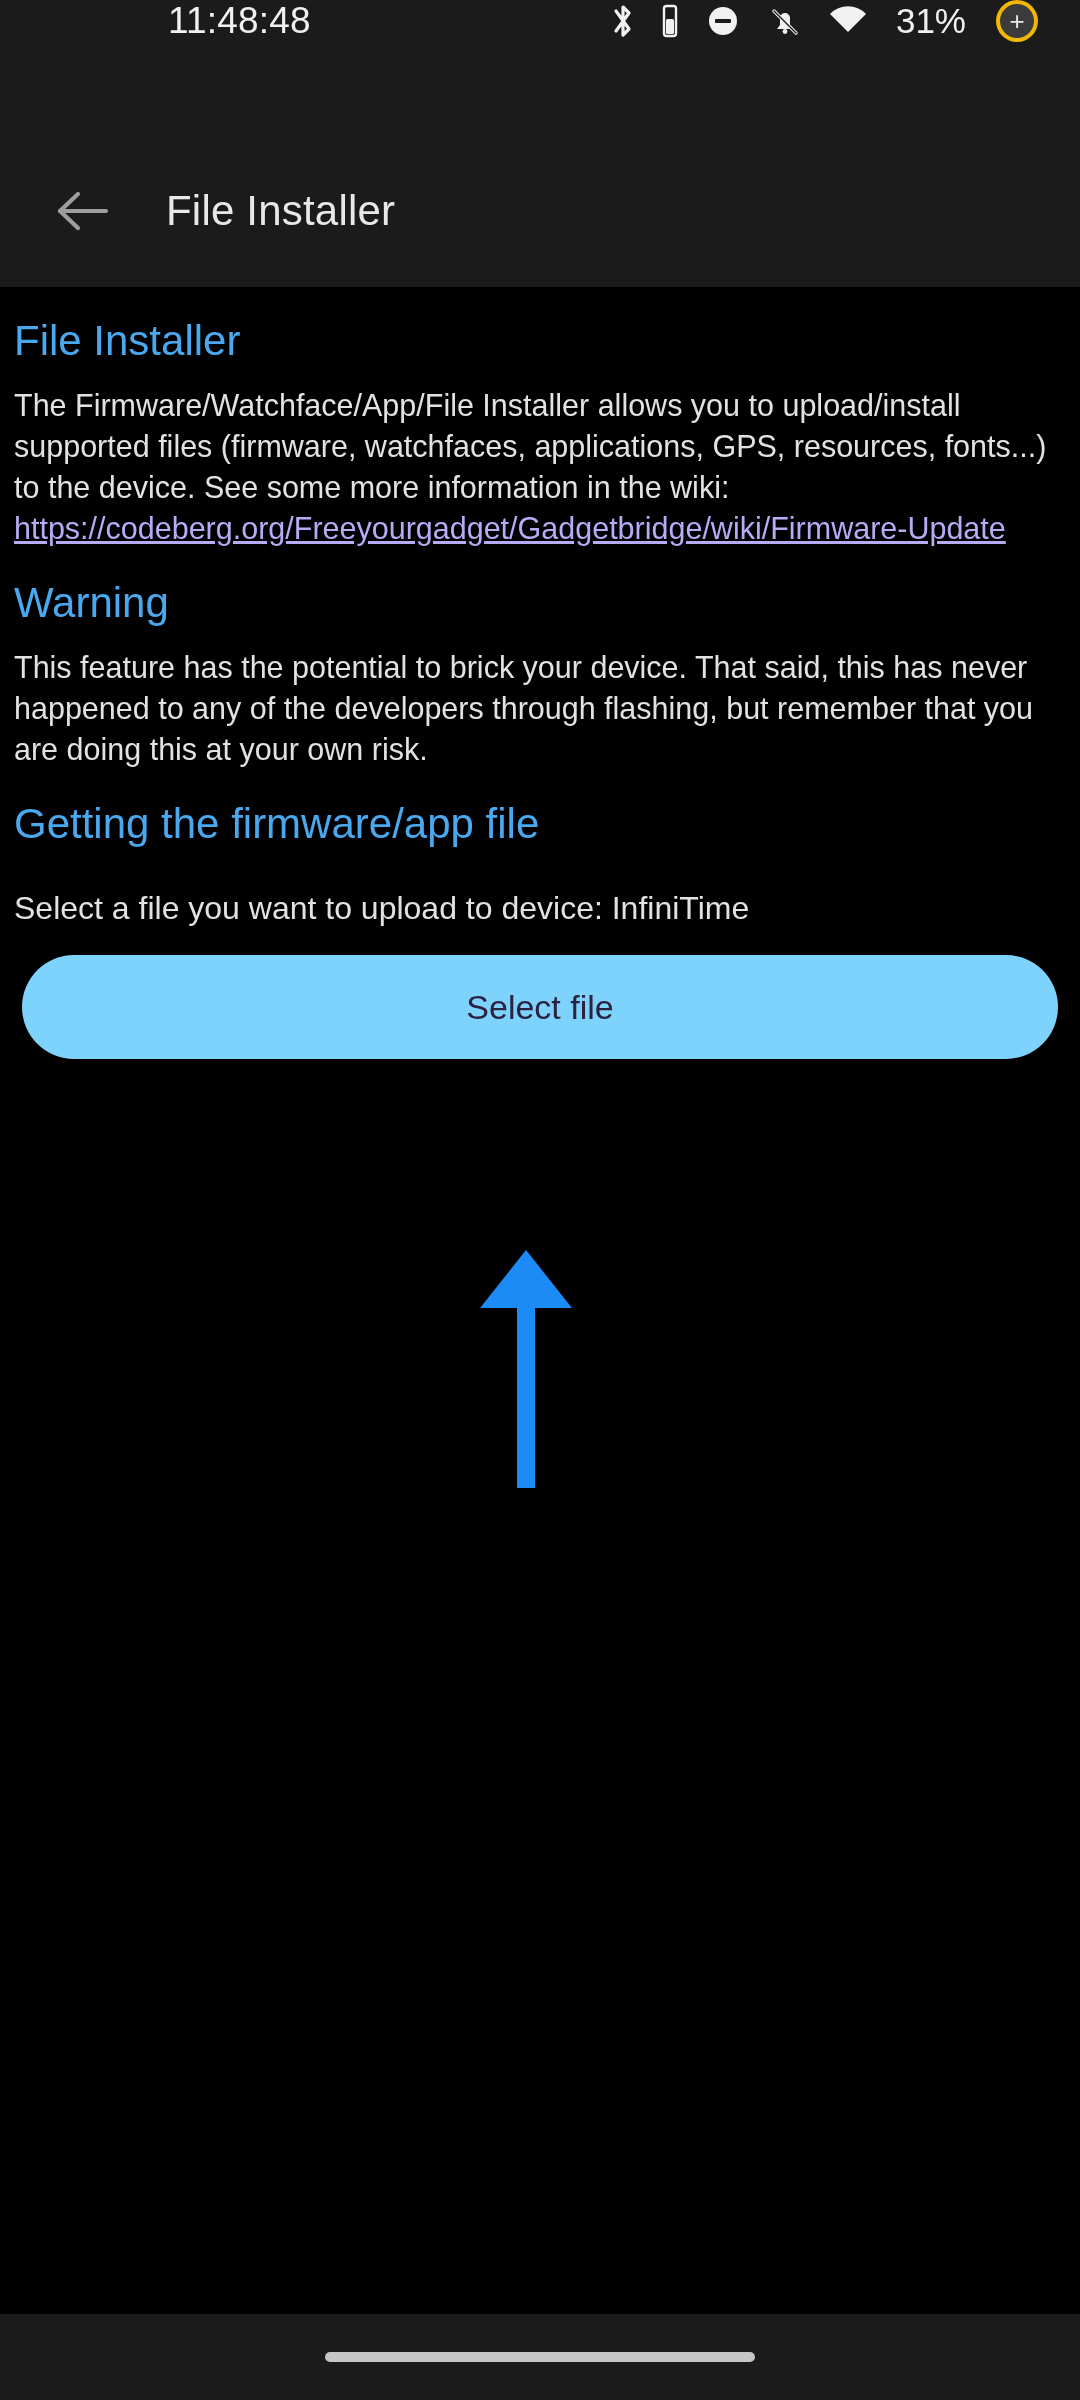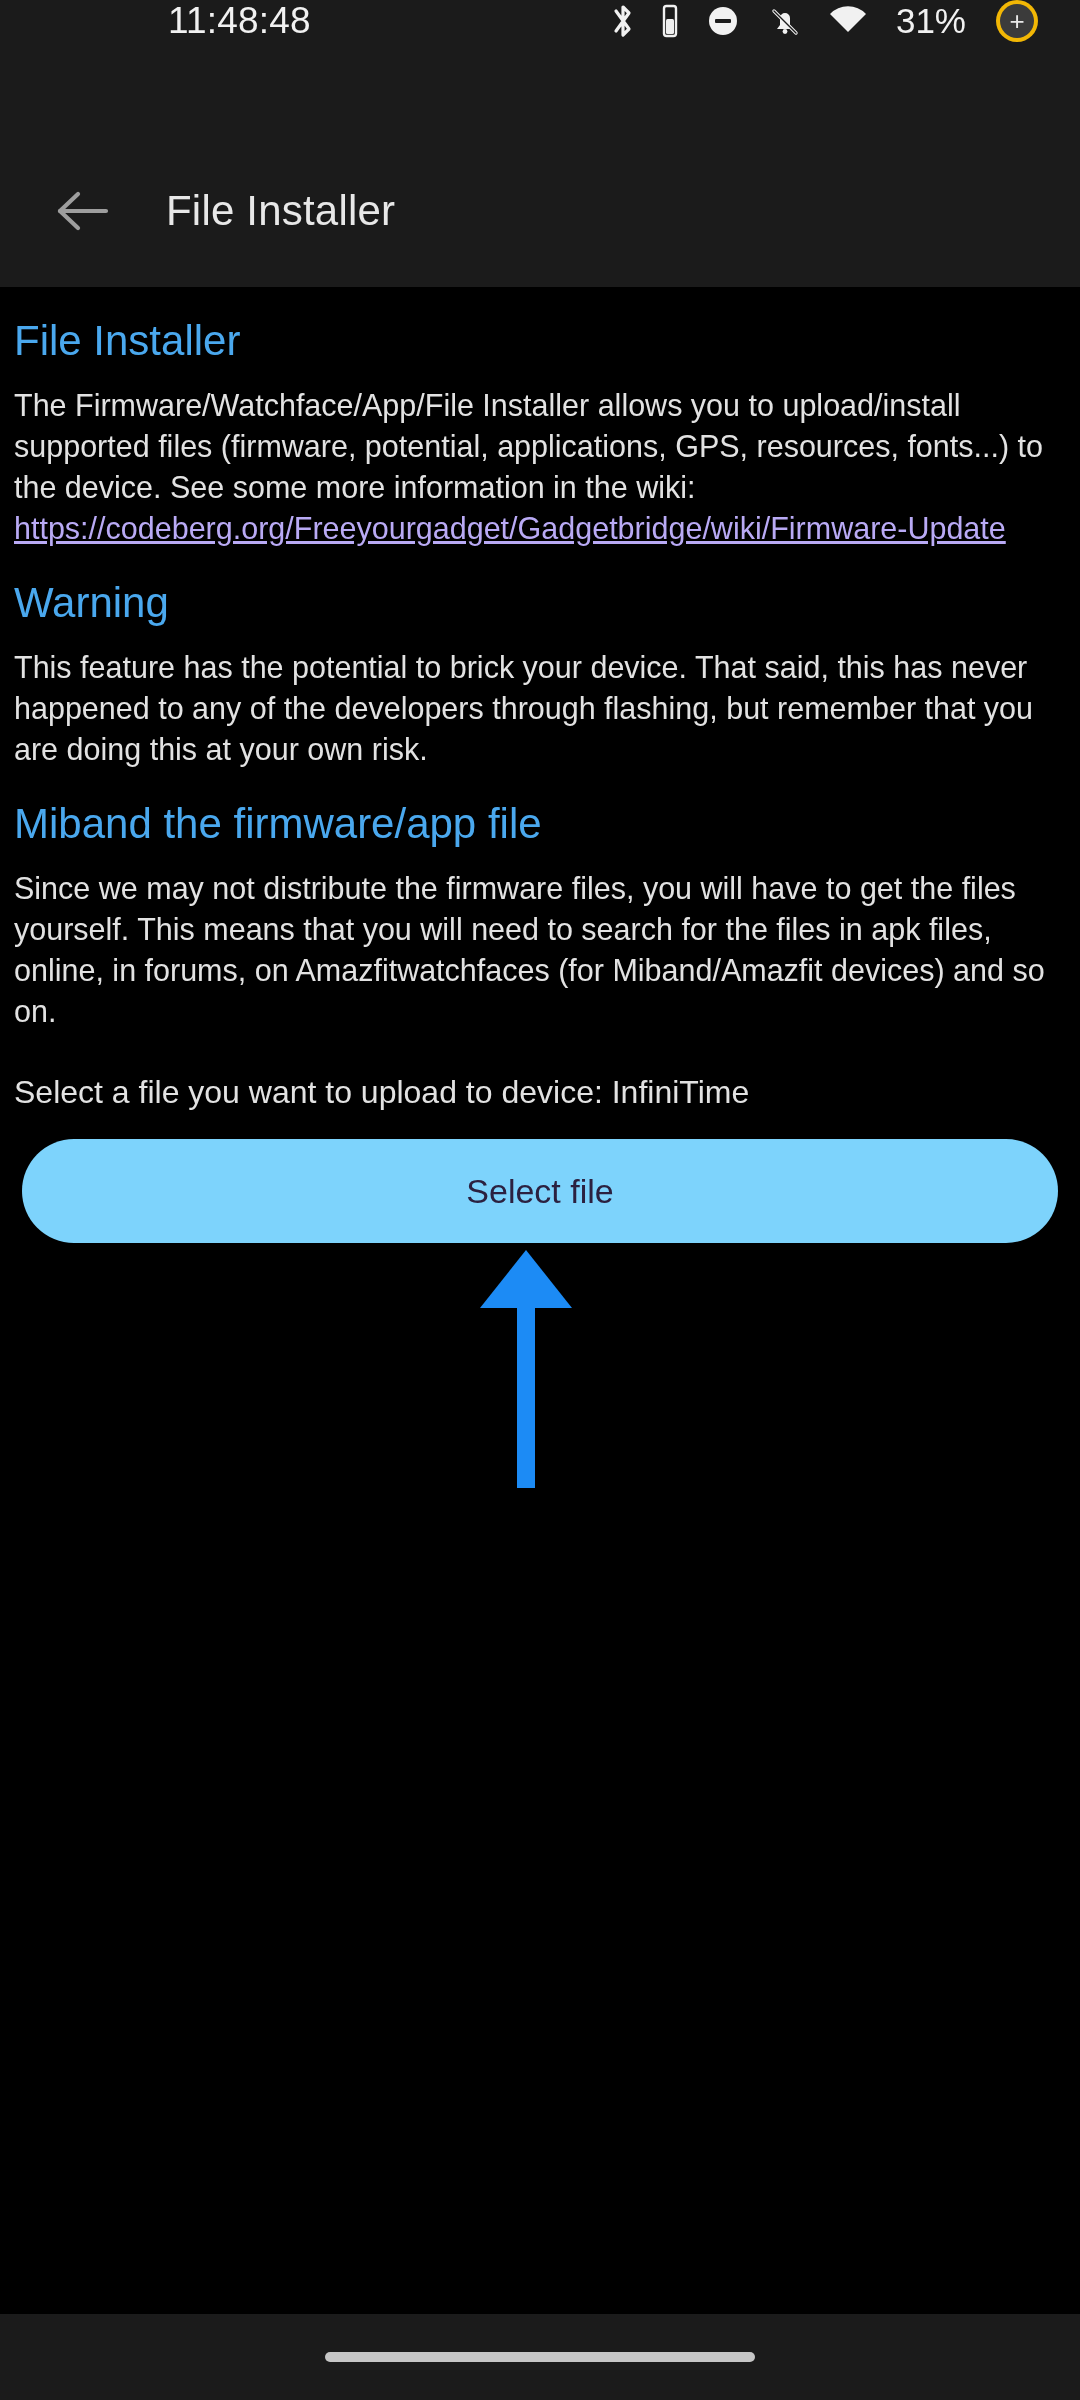--- a/index.html
+++ b/index.html
@@ -237,31 +237,30 @@
       <polyline points="24,5 6,22 24,39" fill="none" stroke="#9e9e9e" stroke-width="4.2" stroke-linecap="round" stroke-linejoin="round"></polyline>
     </svg>
   </div>
   <div class="app-title">File Installer</div>
 </div>
 
 <div class="content">
 
   <h2 class="section-heading">File Installer</h2>
 
-  <p class="para">The Firmware/Watchface/App/File Installer allows you to upload/install supported files (firmware, potential, applications, GPS, resources, fonts...) to the device. See some more information in the wiki:</p>
+  <p class="para">The Firmware/Watchface/App/File Installer allows you to upload/install supported files (firmware, watchfaces, applications, GPS, resources, fonts...) to the device. See some more information in the wiki:</p>
 
   <a class="link" href="#">https://codeberg.org/Freeyourgadget/Gadgetbridge/wiki/Firmware-Update</a>
 
   <h2 class="section-heading">Warning</h2>
 
   <p class="para">This feature has the potential to brick your device. That said, this has never happened to any of the developers through flashing, but remember that you are doing this at your own risk.</p>
 
-  <h2 class="section-heading">Miband the firmware/app file</h2>
-
-  <p class="para">Since we may not distribute the firmware files, you will have to get the files yourself. This means that you will need to search for the files in apk files, online, in forums, on Amazfitwatchfaces (for Miband/Amazfit devices) and so on.</p>
+  <h2 class="section-heading">Getting the firmware/app file</h2>
+
 
   <div class="select-line">Select a file you want to upload to device: InfiniTime</div>
 
   <button class="select-file-btn">Select file</button>
 </div>
 
 <div class="arrow-wrap">
   <svg width="1080" height="270" viewBox="0 0 1080 270">
     <g>
       <rect x="517" y="38" width="18" height="200" fill="#1c8bf5"></rect>

